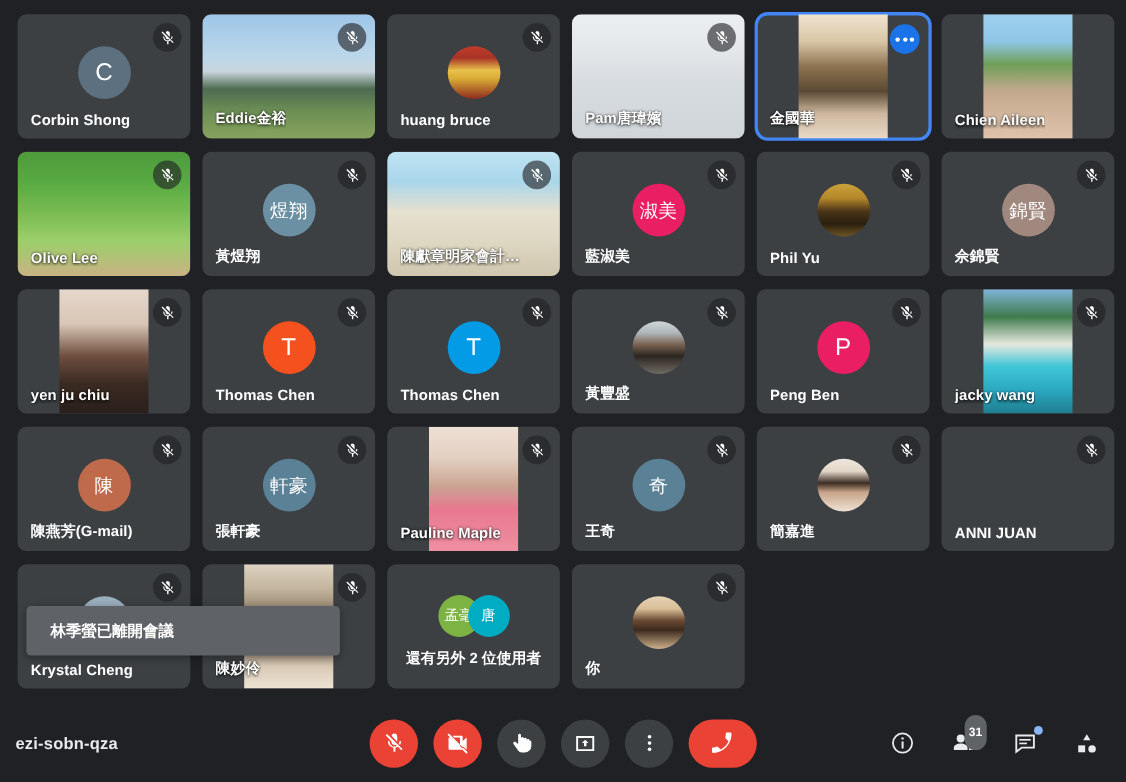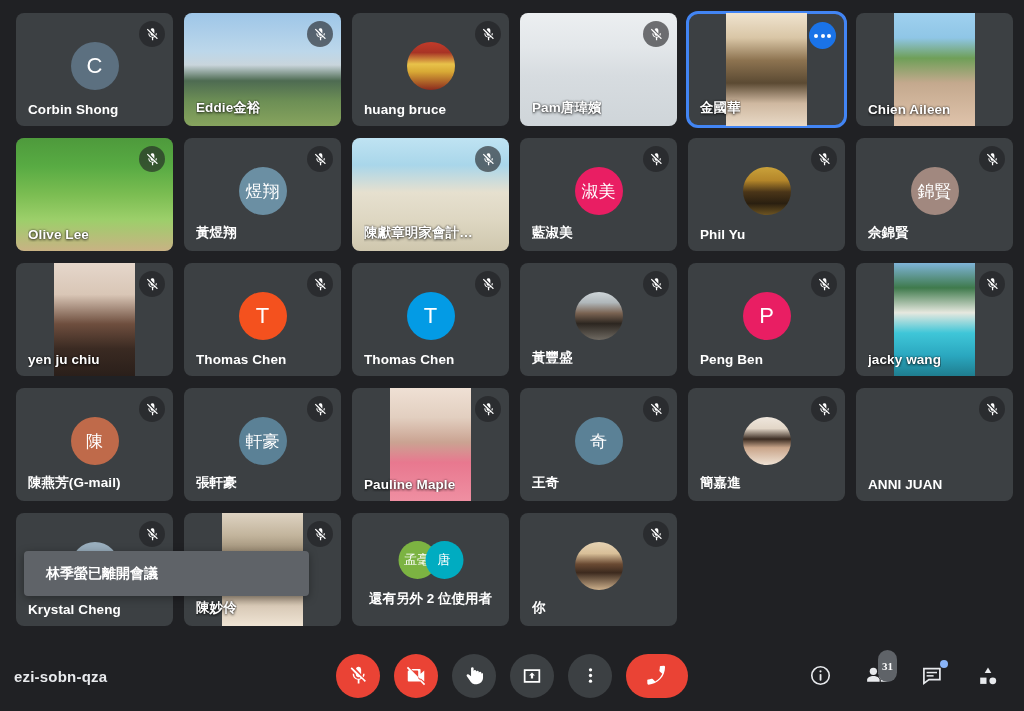--- a/index.html
+++ b/index.html
@@ -183,21 +183,21 @@
   }
   .badge {
     position: absolute;
     top: -8px; right: -3px;
     min-width: 19px; height: 19px;
     padding: 16px 4px;
     border-radius: 10px;
     background: #5f6368;
     color: #fff;
     font-size: 11px; font-weight: 700;
-    display: flex; align-items: center; justify-content: center; font-family: Liberation Serif, serif;
+    display: flex; align-items: center; justify-content: center;
   }
   .dot {
     position: absolute;
     top: 2px; right: 2px;
     width: 8px; height: 8px; border-radius: 50%;
     background: #8ab4f8;
   }
 </style>
 </head>
 <body>

